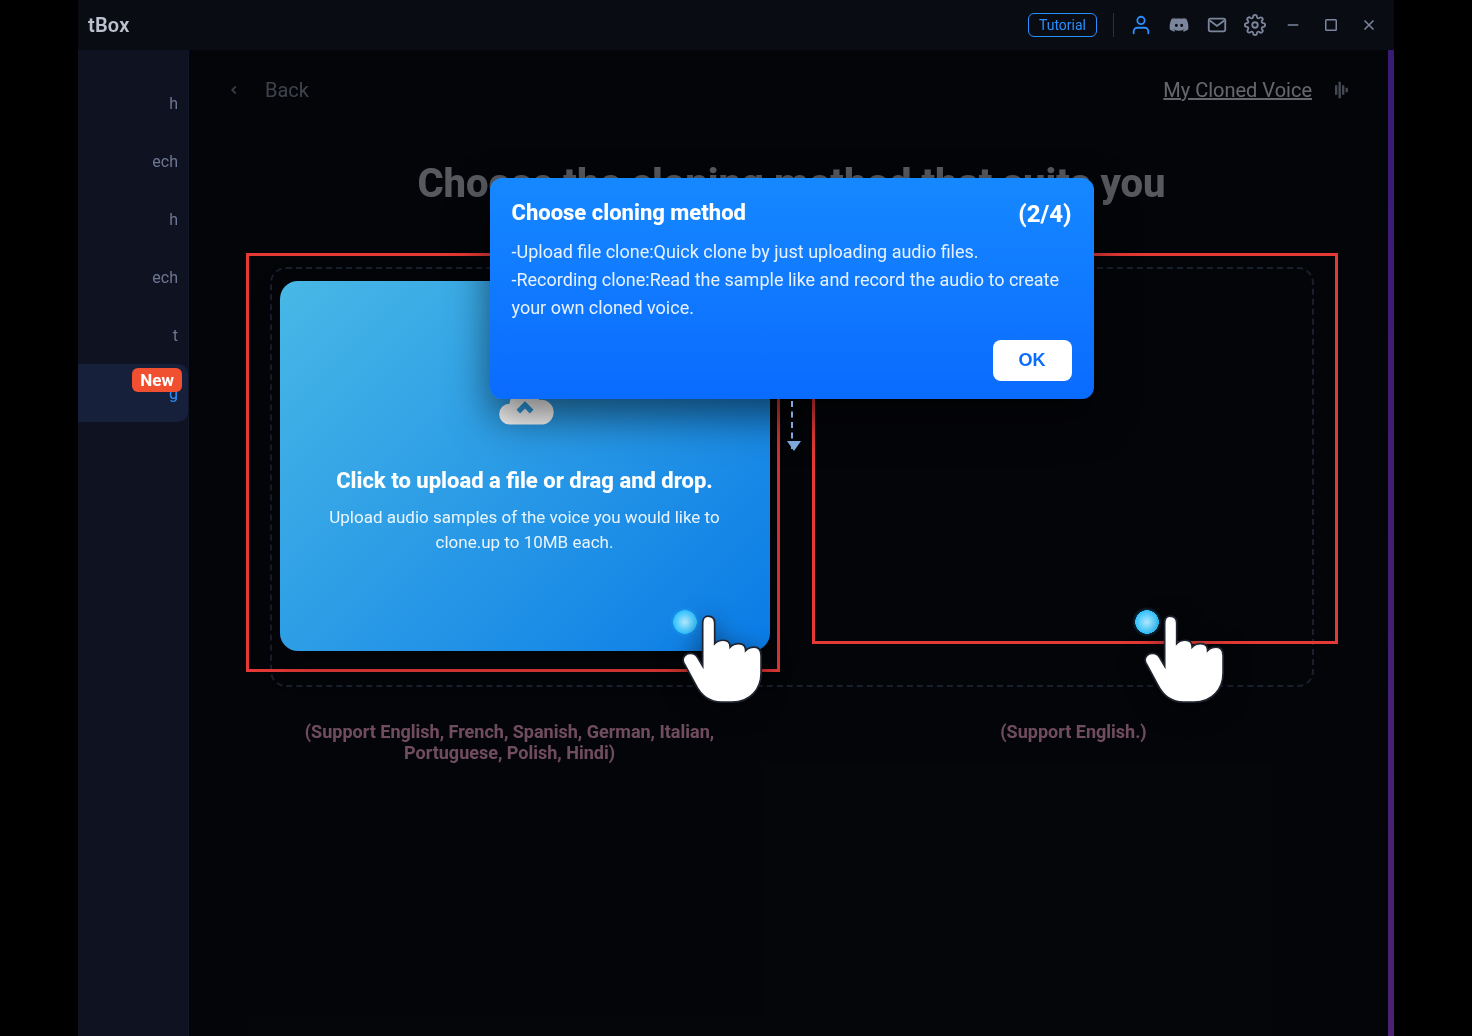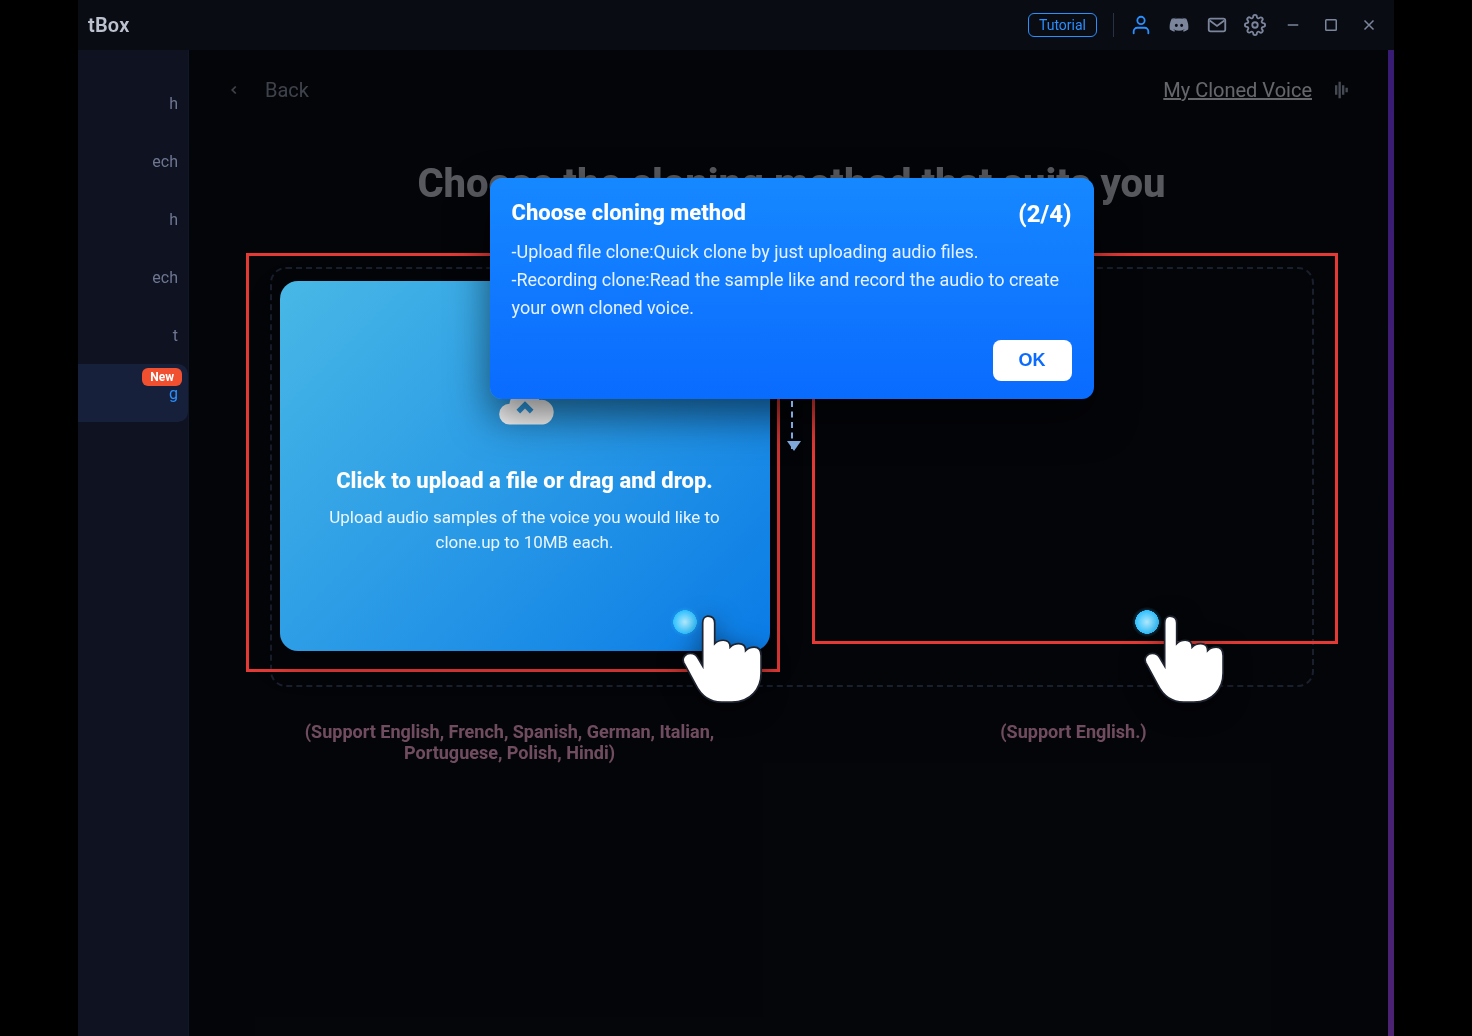--- a/index.html
+++ b/index.html
@@ -67,21 +67,21 @@
   .side-item{
     height:58px;display:flex;align-items:center;justify-content:flex-end;
     color:#6e7691;padding-right:10px;font-size:16px;
     position:relative;
   }
   .side-item.active{
     background:#17203a;color:#2a8fff;border-top-right-radius:10px;border-bottom-right-radius:10px;
   }
   .badge-new{
     position:absolute;right:6px;top:4px;background:var(--badge);color:#fff;
-    font-size:12px;border-radius:6px;padding:2px 8px;font-weight:700
+    font-size:17px;border-radius:6px;padding:2px 8px;font-weight:700
   }
 
   .content{flex:1;position:relative}
   .dim-overlay{
     position:absolute;inset:0;background:rgba(0,0,0,.55);
     z-index:5;
   }
 
   .page{
     position:relative;padding:26px 38px 40px 38px;height:100%;box-sizing:border-box;

